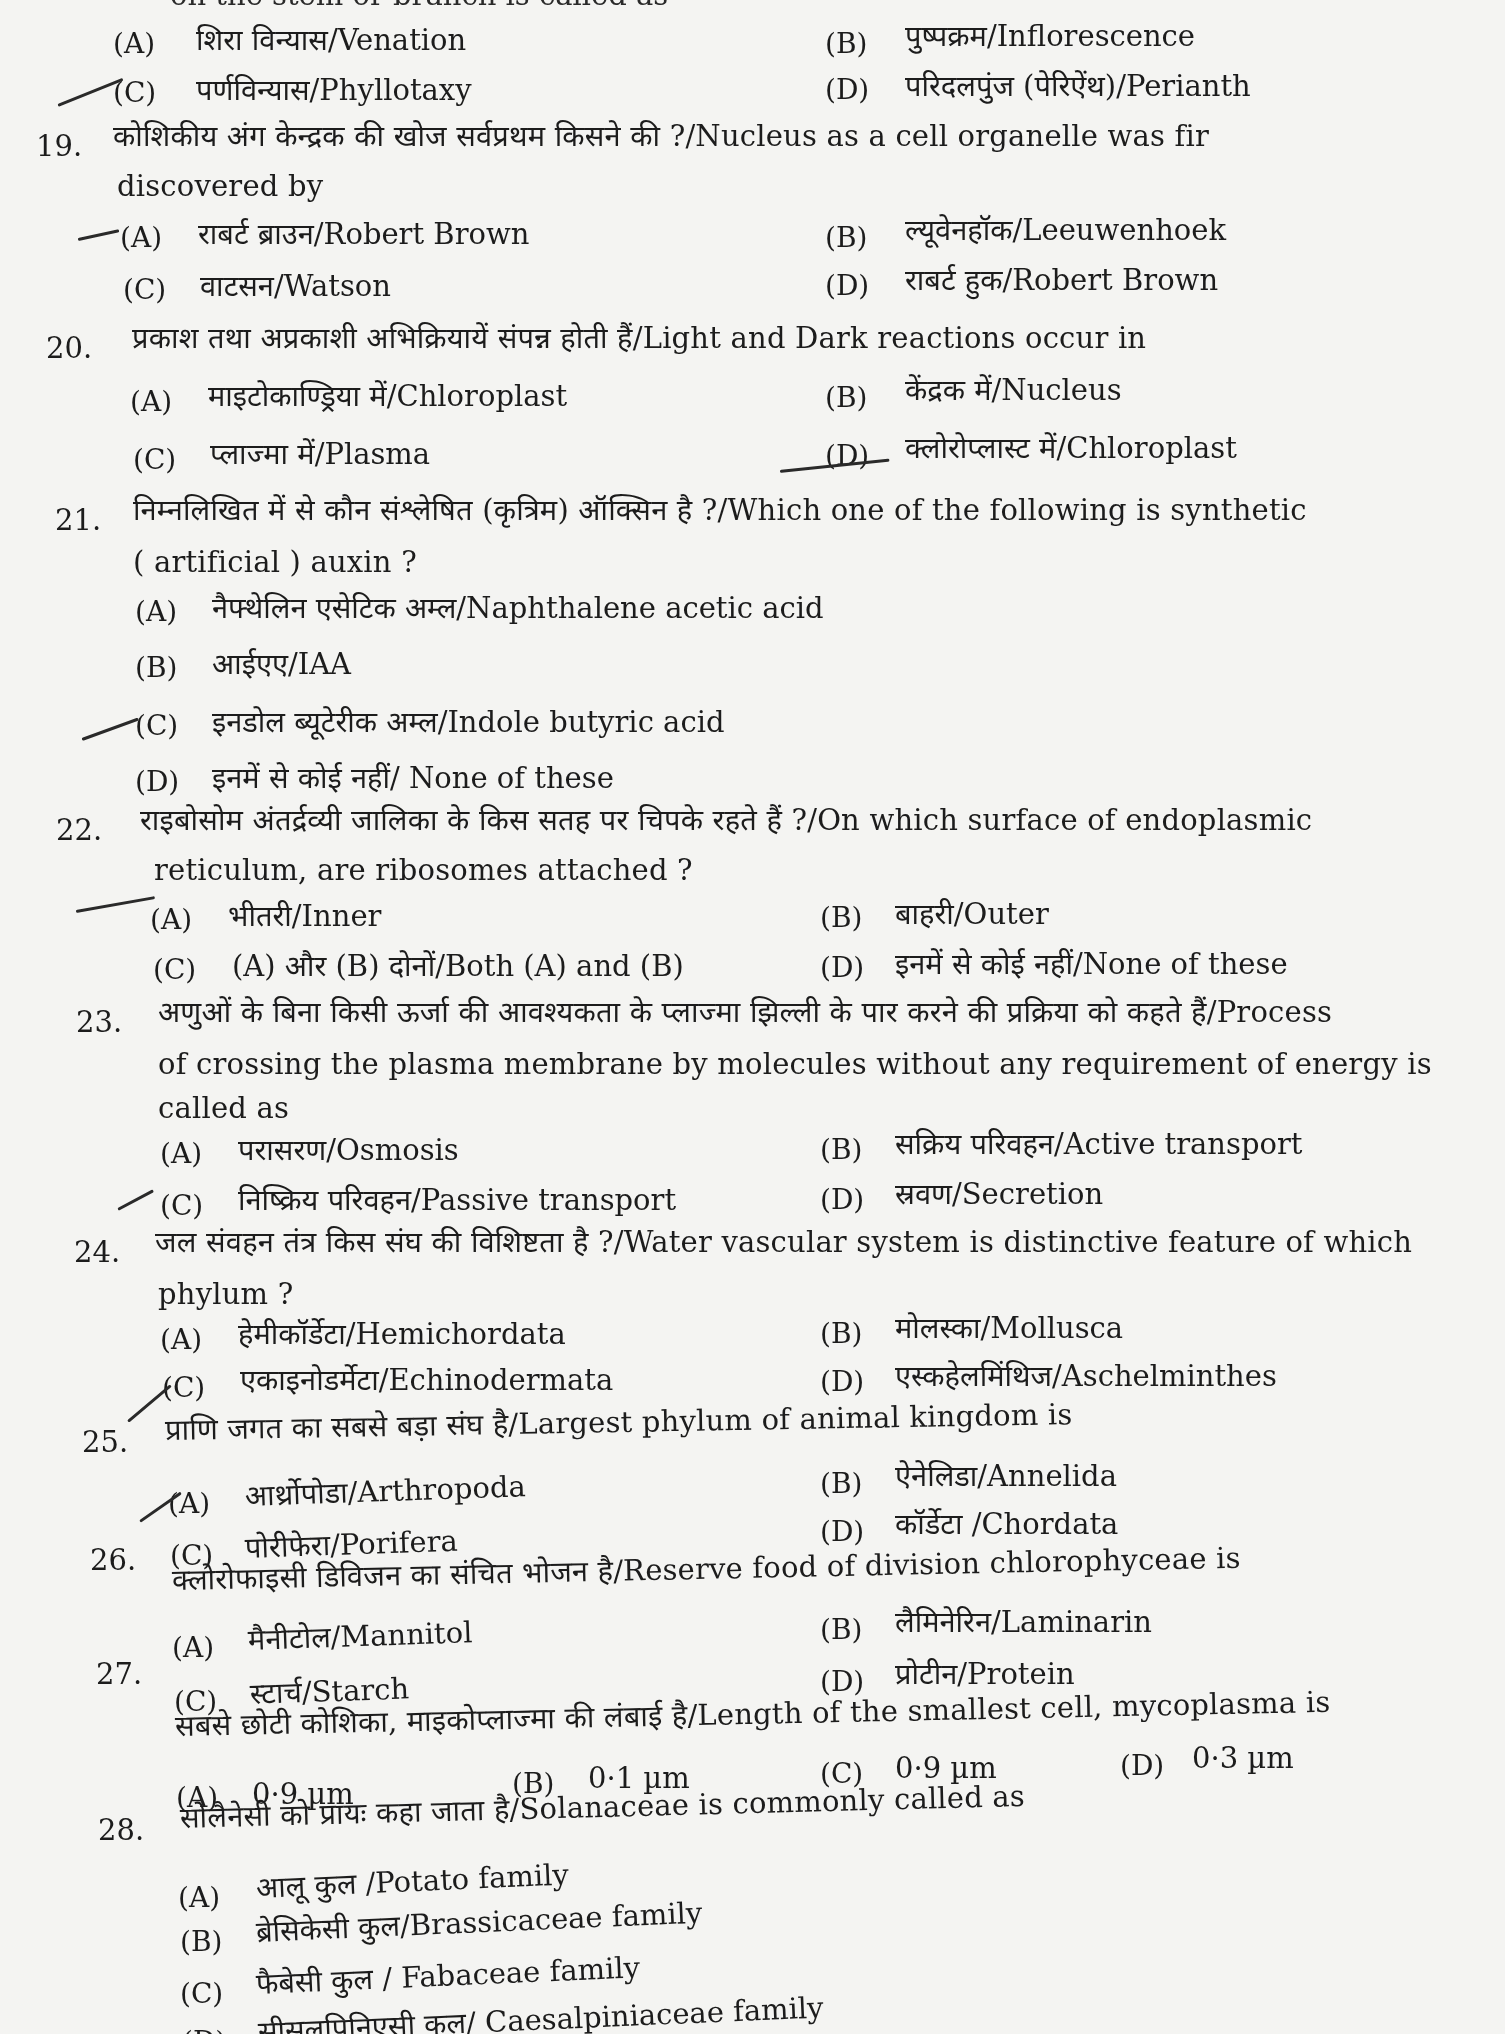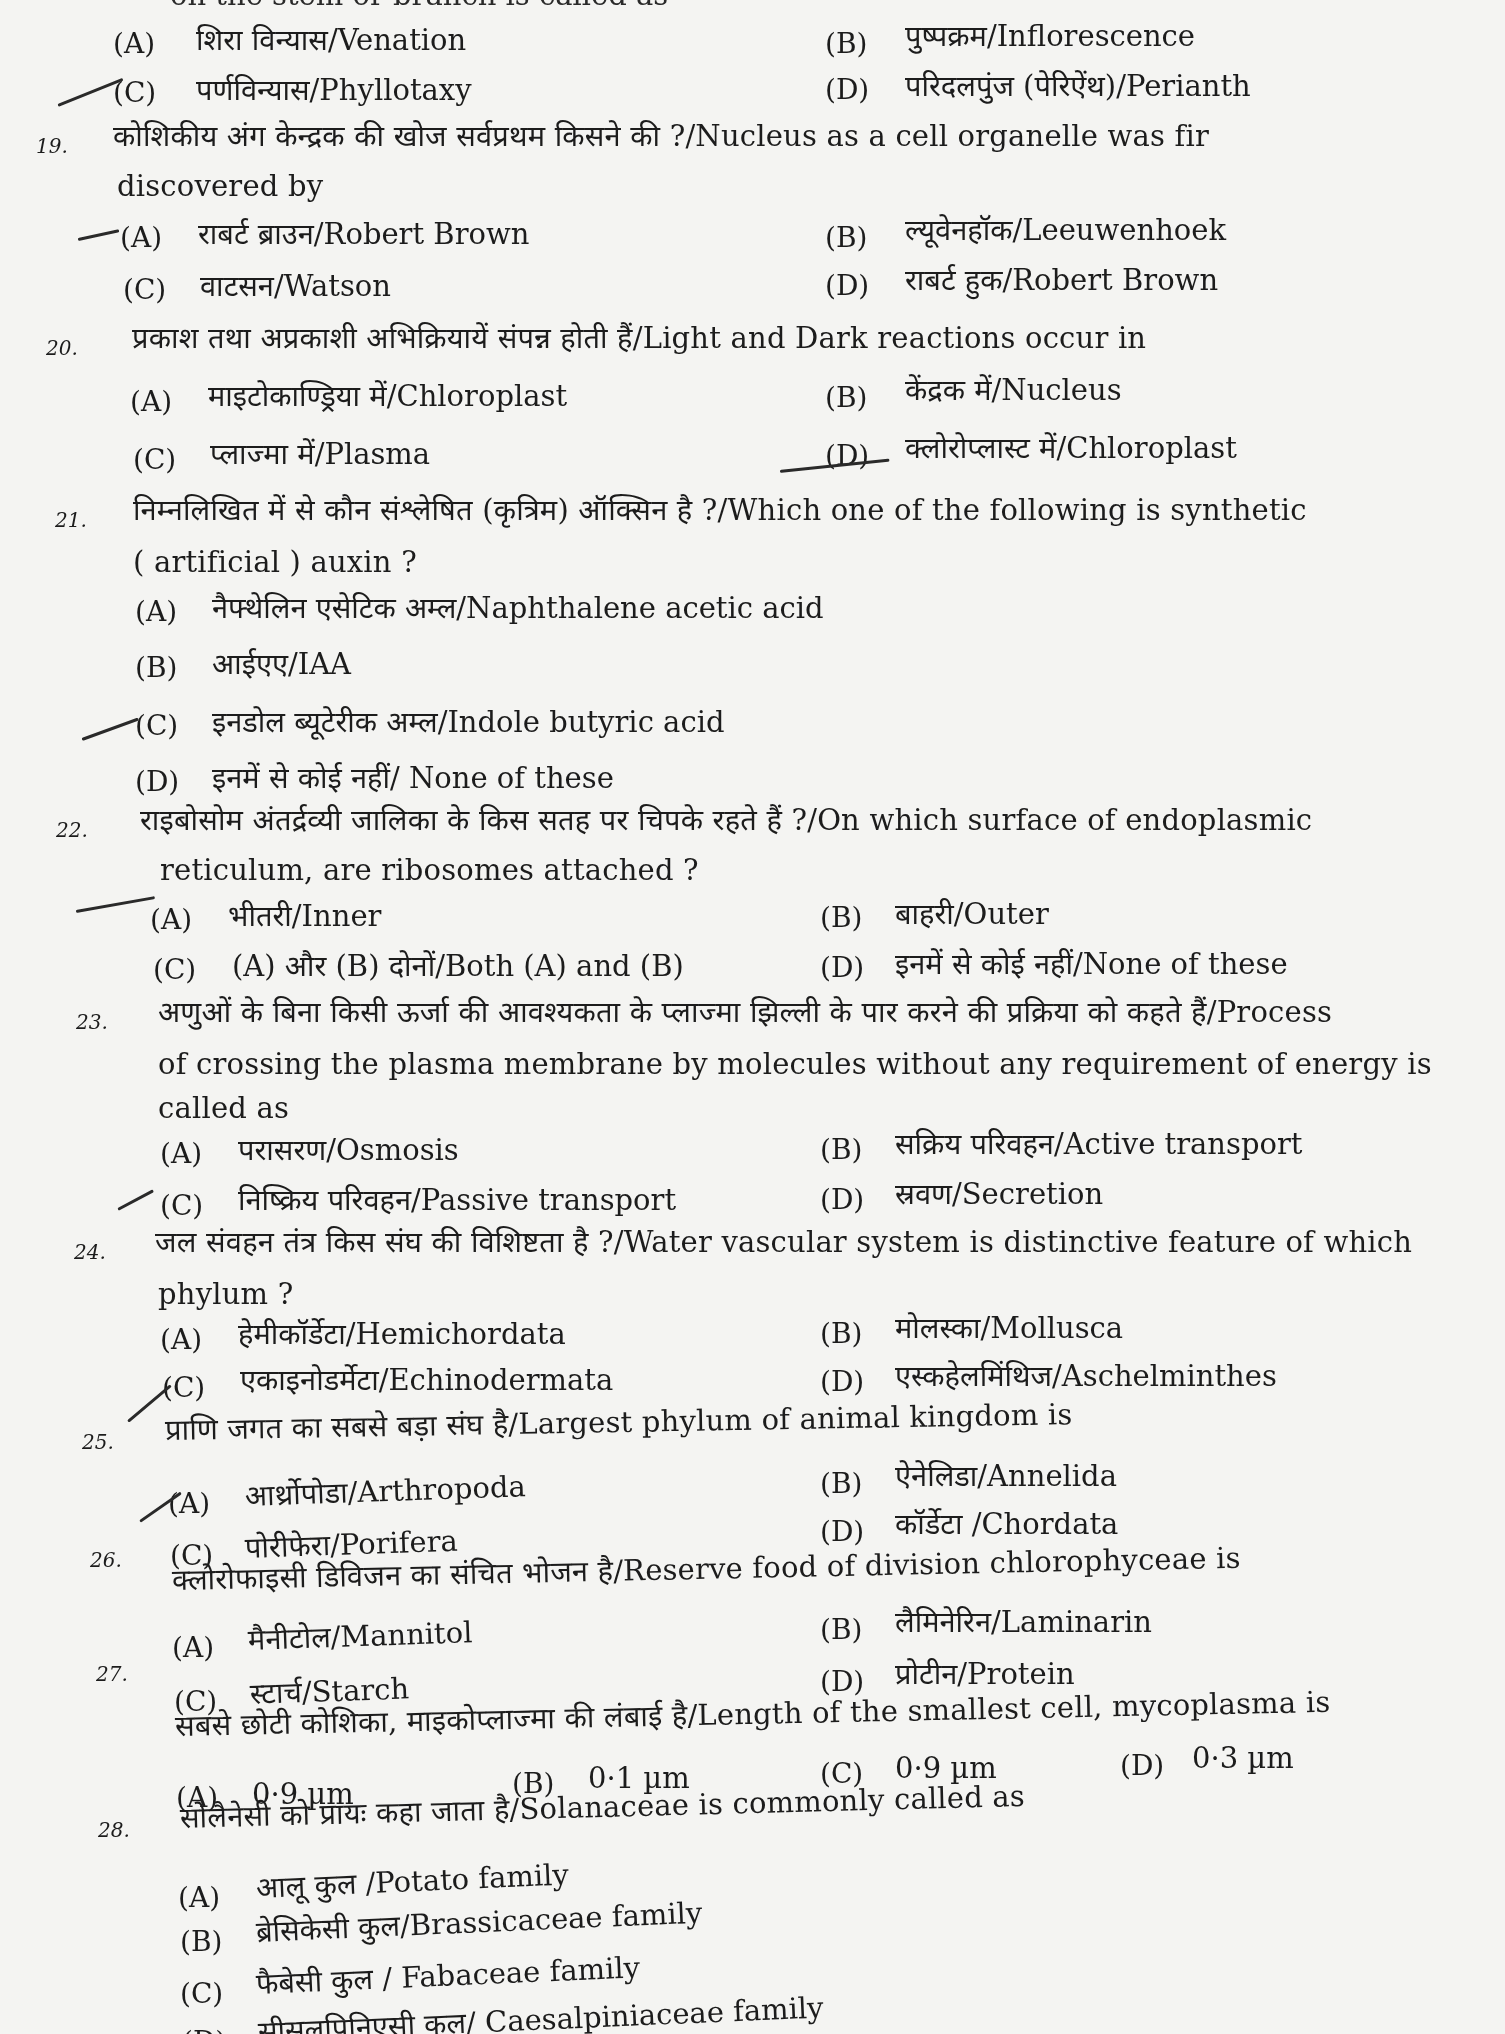--- a/index.html
+++ b/index.html
@@ -9,21 +9,21 @@
     font-family: "DejaVu Serif", "Liberation Serif", serif;
     color: #1c1c1c;
     position: relative;
   }
   .page { position: absolute; inset: 0; }
   .line {
     position: absolute; white-space: nowrap;
     font-size: 29px; line-height: 36px;
     letter-spacing: 0.2px;
   }
-  .qnum { position: absolute; font-size: 20px; line-height: 36px; font-style: italic; }
+  .qnum { position: absolute; font-size: 29px; line-height: 36px; }
   .opt-label { position: absolute; font-size: 28px; line-height: 36px; }
   .opt-text { position: absolute; font-size: 29px; line-height: 36px; white-space: nowrap; }
   .tick {
     position: absolute; height: 3px; background: #2a2a2a;
     border-radius: 2px; transform-origin: left center;
   }
   .cut-top { position: absolute; top: -22px; left: 170px; font-size: 29px; color: #2a2a2a; }
 </style>
 </head>
 <body>
@@ -84,21 +84,21 @@
     <span class="opt-label" style="left:135px;top:708px">(C)</span>
     <span class="opt-text" style="left:212px;top:704px">इनडोल ब्यूटेरीक अम्ल/Indole butyric acid</span>
     <span class="opt-label" style="left:135px;top:764px">(D)</span>
     <span class="opt-text" style="left:212px;top:760px">इनमें से कोई नहीं/ None of these</span>
     <div class="tick" style="left:82px;top:738px;width:60px;transform:rotate(-20deg)"></div>
   </div>
 
   <div>
     <span class="qnum" style="left:56px;top:812px">22.</span>
     <span class="line" style="left:140px;top:802px">राइबोसोम अंतर्द्रव्यी जालिका के किस सतह पर चिपके रहते हैं ?/On which surface of endoplasmic</span>
-    <span class="line" style="left:160px;top:852px">reticulum, are ribosomes attached ?</span>
+    <span class="line" style="left:154px;top:852px">reticulum, are ribosomes attached ?</span>
     <span class="opt-label" style="left:150px;top:902px">(A)</span>
     <span class="opt-text" style="left:228px;top:898px">भीतरी/Inner</span>
     <span class="opt-label" style="left:820px;top:900px">(B)</span>
     <span class="opt-text" style="left:895px;top:896px">बाहरी/Outer</span>
     <span class="opt-label" style="left:153px;top:952px">(C)</span>
     <span class="opt-text" style="left:232px;top:948px">(A) और (B) दोनों/Both (A) and (B)</span>
     <span class="opt-label" style="left:820px;top:950px">(D)</span>
     <span class="opt-text" style="left:895px;top:946px">इनमें से कोई नहीं/None of these</span>
     <div class="tick" style="left:76px;top:910px;width:80px;transform:rotate(-10deg)"></div>
   </div>

